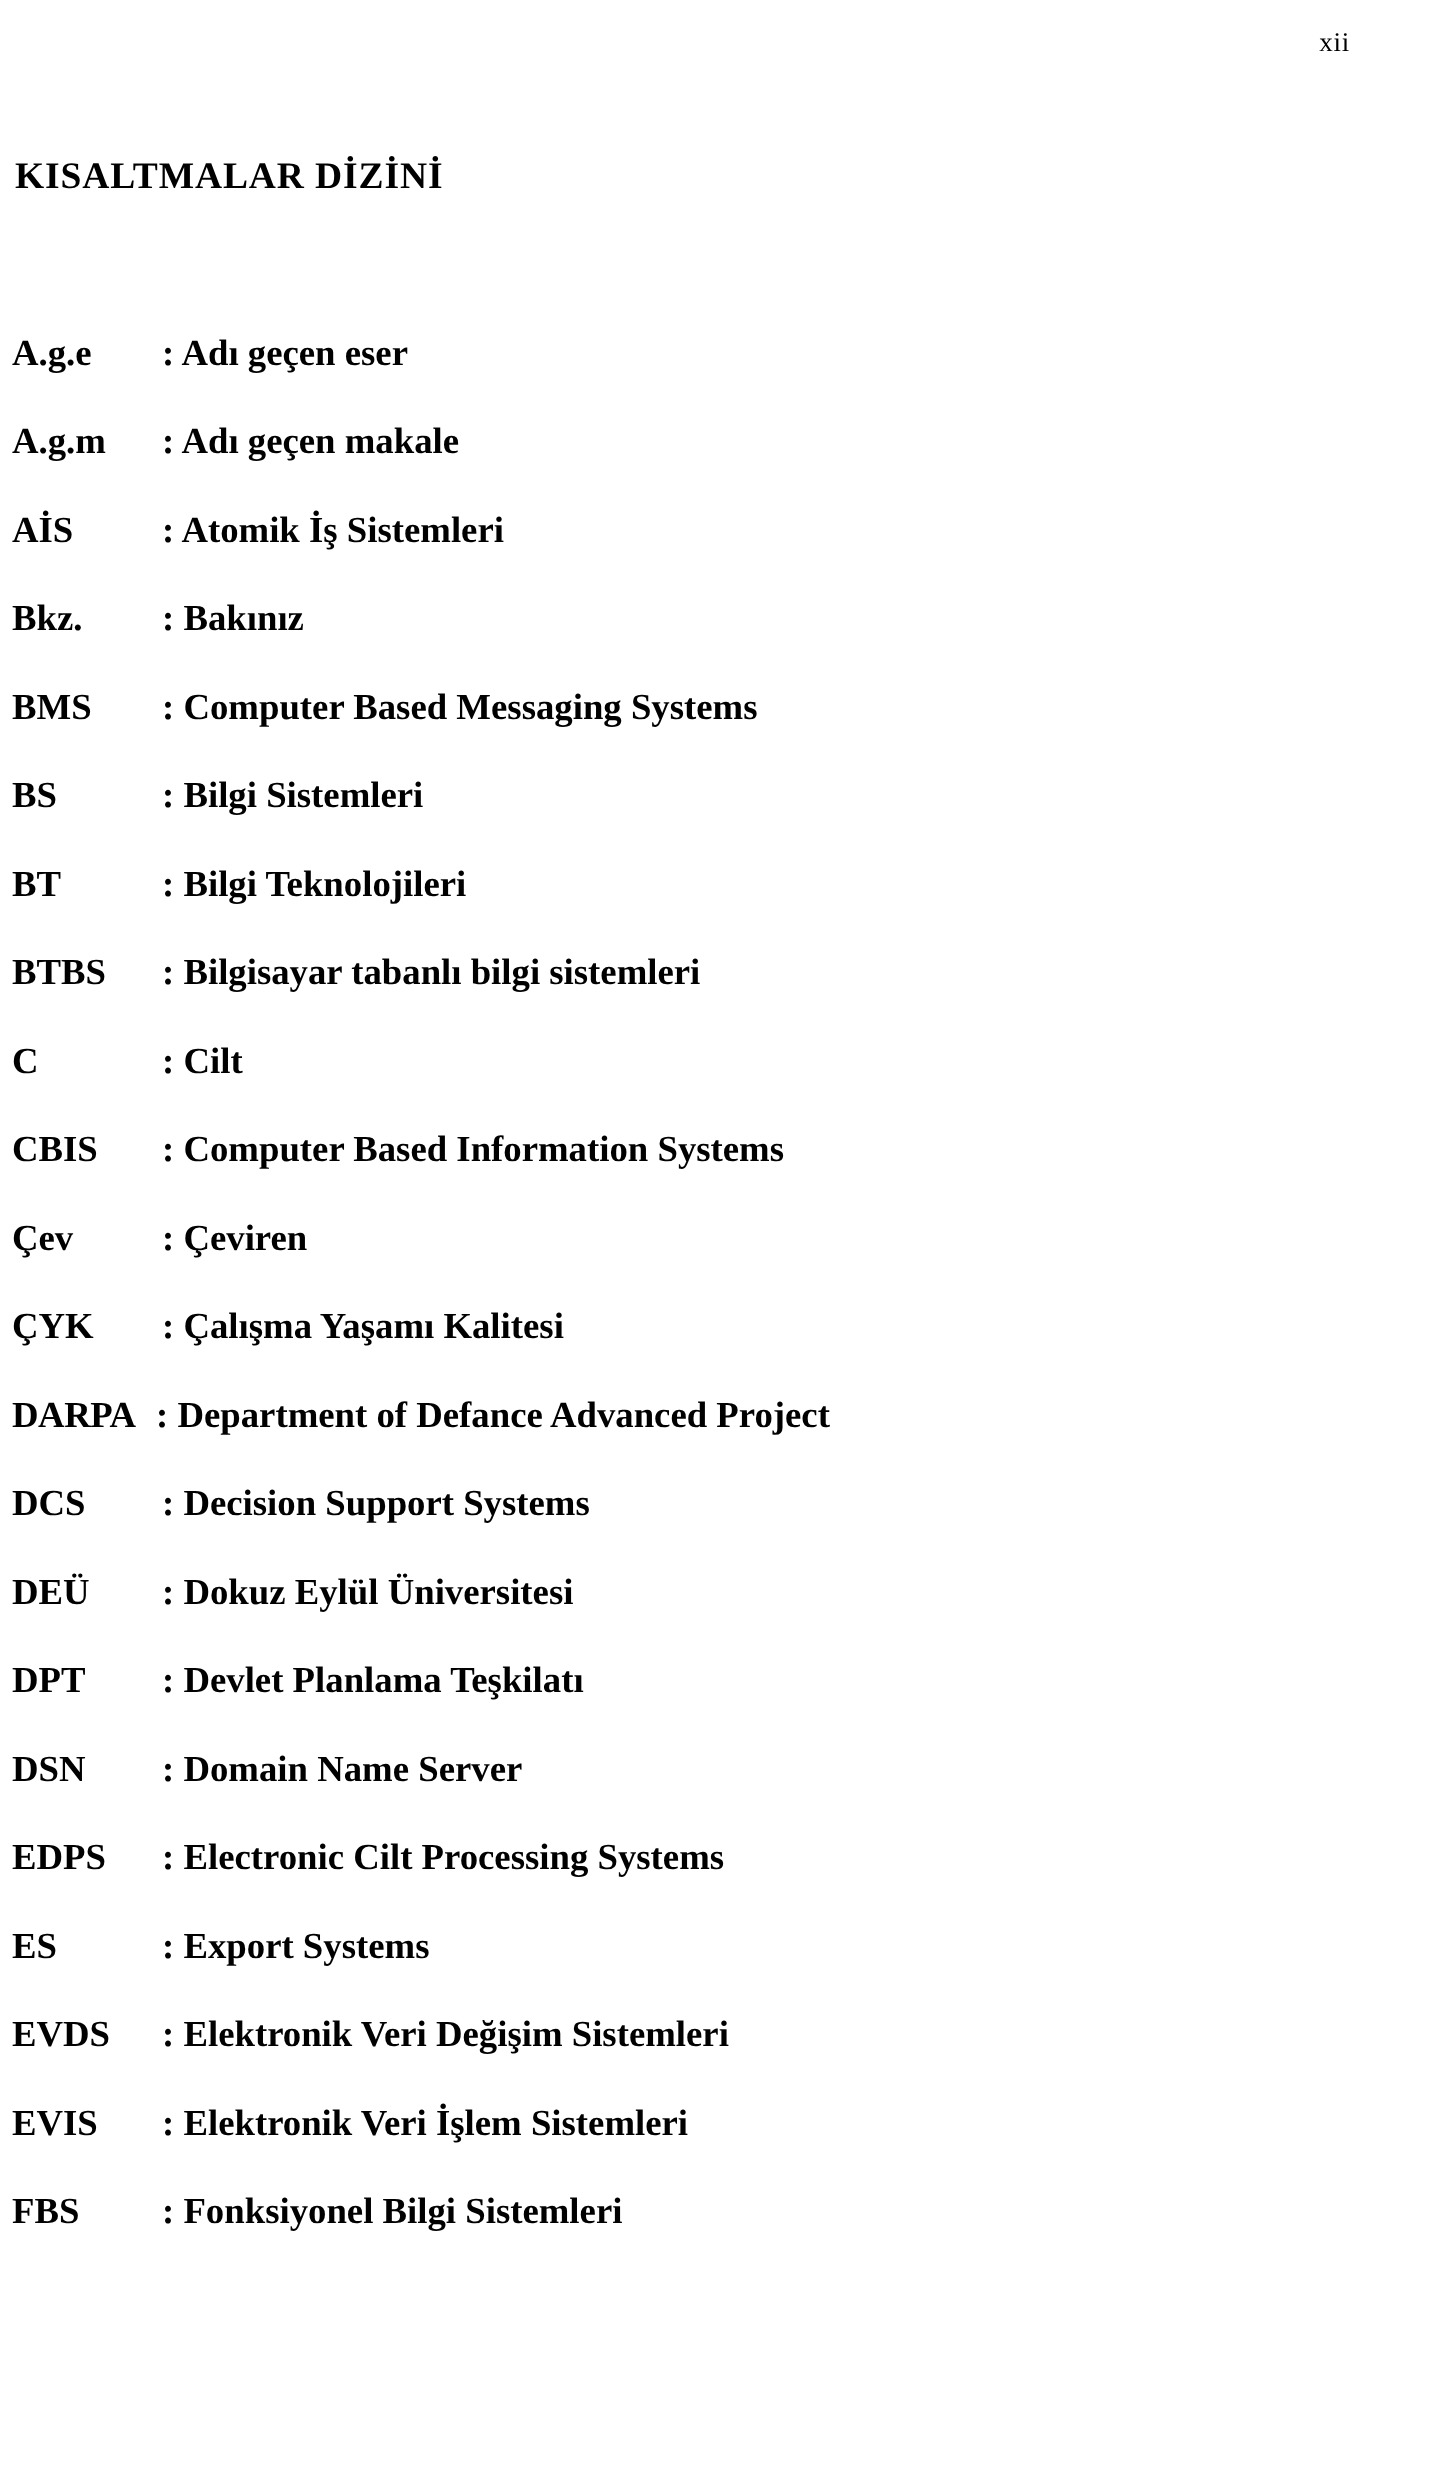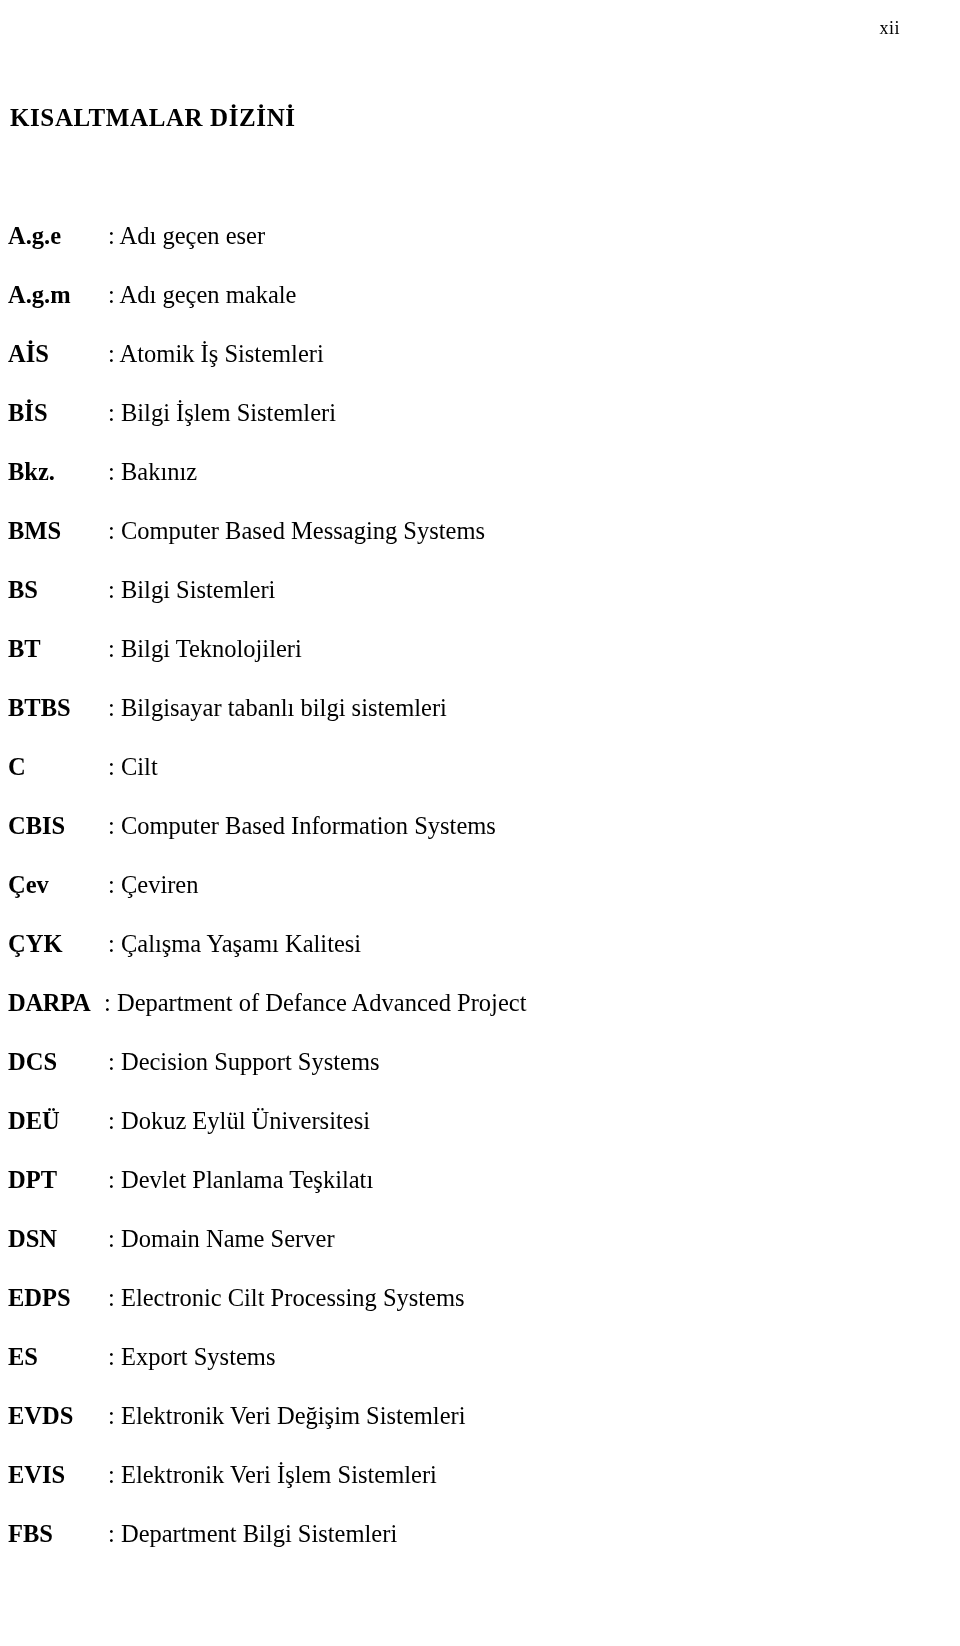--- a/index.html
+++ b/index.html
@@ -60,21 +60,21 @@
     width: 100px;
     flex: 0 0 100px;
     font-weight: bold;
     white-space: nowrap;
   }
   .abbrev-term.wide {
     letter-spacing: -0.3px;
   }
   .abbrev-def {
     flex: 1 1 auto;
-    font-weight: normal;
+    font-weight: bold;
     white-space: nowrap;
   }
   .abbrev-row.tight .abbrev-term {
     width: 96px;
     flex: 0 0 96px;
   }
 </style>
 </head>
 <body>
 
@@ -89,24 +89,20 @@
       <div class="abbrev-term">A.g.e</div>
       <div class="abbrev-def">: Adı geçen eser</div>
     </div>
     <div class="abbrev-row">
       <div class="abbrev-term">A.g.m</div>
       <div class="abbrev-def">: Adı geçen makale</div>
     </div>
     <div class="abbrev-row">
       <div class="abbrev-term">AİS</div>
       <div class="abbrev-def">: Atomik İş Sistemleri</div>
-    </div>
-    <div class="abbrev-row">
-      <div class="abbrev-term">BİS</div>
-      <div class="abbrev-def">: Bilgi İşlem Sistemleri</div>
     </div>
     <div class="abbrev-row">
       <div class="abbrev-term">Bkz.</div>
       <div class="abbrev-def">: Bakınız</div>
     </div>
     <div class="abbrev-row">
       <div class="abbrev-term">BMS</div>
       <div class="abbrev-def">: Computer Based Messaging Systems</div>
     </div>
     <div class="abbrev-row">
@@ -168,17 +164,17 @@
     <div class="abbrev-row">
       <div class="abbrev-term">EVDS</div>
       <div class="abbrev-def">: Elektronik Veri Değişim Sistemleri</div>
     </div>
     <div class="abbrev-row">
       <div class="abbrev-term">EVIS</div>
       <div class="abbrev-def">: Elektronik Veri İşlem Sistemleri</div>
     </div>
     <div class="abbrev-row">
       <div class="abbrev-term">FBS</div>
-      <div class="abbrev-def">: Department Bilgi Sistemleri</div>
+      <div class="abbrev-def">: Fonksiyonel Bilgi Sistemleri</div>
     </div>
   </div>
 
 </div>
 
 </body></html>

